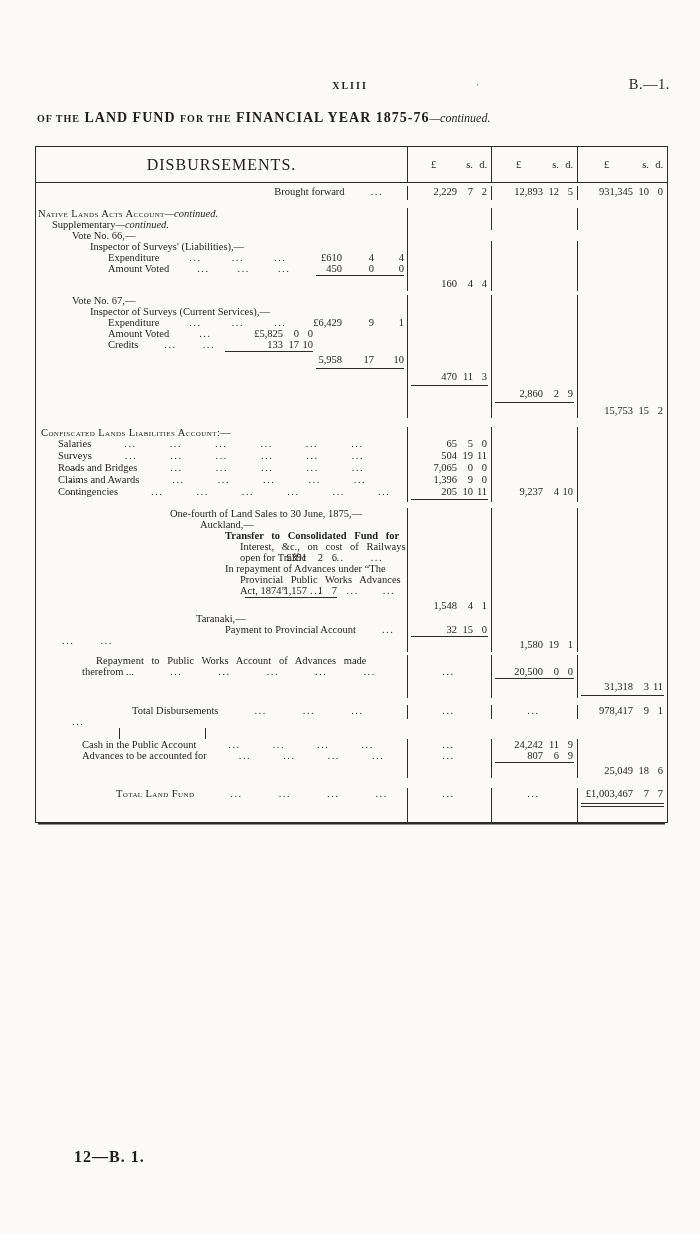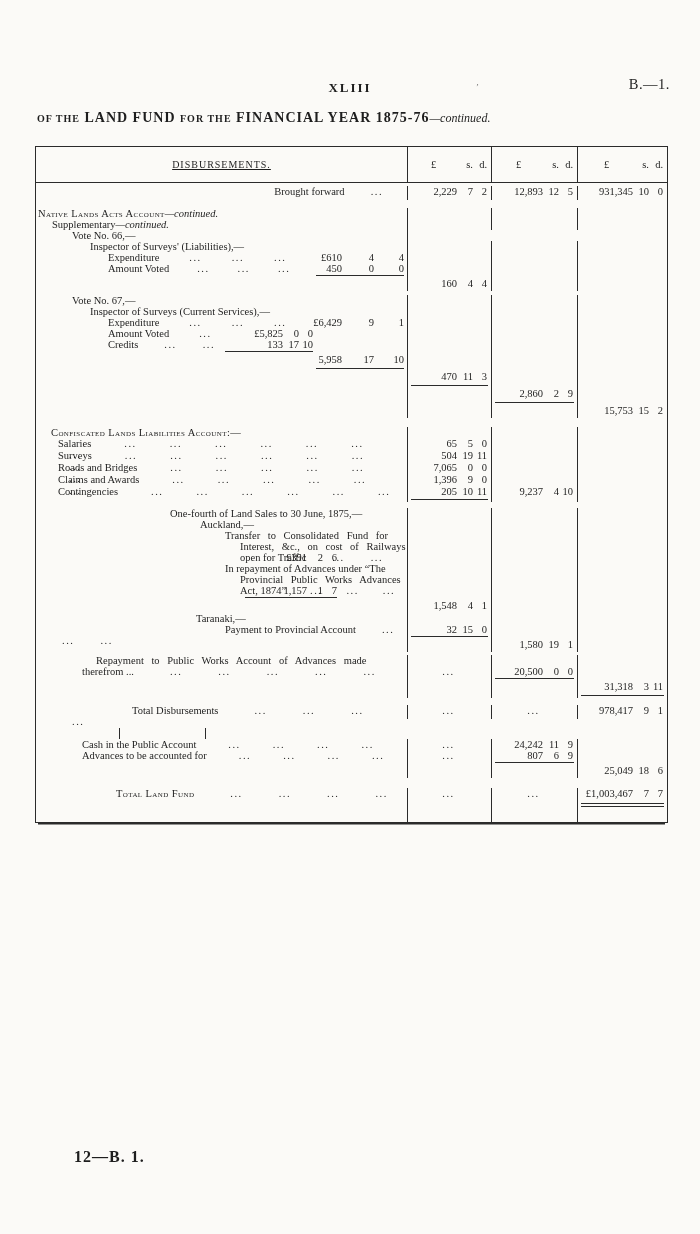--- a/index.html
+++ b/index.html
@@ -6,38 +6,38 @@
     --paper:#fbfaf7; --ink:#1e1e1e; --rule:#2b2b2b; --faint:#555;
   }
   html,body{margin:0;padding:0;}
   body{
     width:700px;height:1234px;position:relative;background:var(--paper);
     font-family:"Liberation Serif","DejaVu Serif",serif;color:var(--ink);
     -webkit-font-smoothing:antialiased;
   }
   .pagehead{position:absolute;top:80px;left:0;width:700px;height:20px;}
   .folio{position:absolute;left:0;width:700px;text-align:center;top:0;
-    font-size:13px;letter-spacing:2px;font-weight:bold;}
+    font-size:10px;letter-spacing:2px;font-weight:bold;}
   .docref{position:absolute;right:30px;top:-4px;font-size:14.5px;letter-spacing:0.5px;}
   .speck{position:absolute;left:476px;top:2px;font-size:9px;color:#777;}
   .title{position:absolute;left:37px;top:108px;width:640px;white-space:nowrap;}
   .title .big{font-size:14px;font-weight:bold;letter-spacing:1px;}
   .title .small{font-size:10px;font-weight:bold;letter-spacing:1px;}
   .title .it{font-size:12px;font-style:italic;font-weight:normal;}
 
   
   #ledger{
     position:absolute;left:35px;top:146px;width:631px;
     border:1.4px solid var(--rule);
     box-shadow:0 4.5px 0 -3px var(--rule); 
     background:var(--paper);
   }
   .hrow{display:flex;height:35px;border-bottom:1px solid var(--rule);}
   .hrow .dcell{display:flex;align-items:center;justify-content:center;
-    font-size:10px;letter-spacing:1px;text-decoration:underline;}
+    font-size:16px;letter-spacing:1px;}
   .hrow .mcell{display:flex;align-items:center;font-size:10.5px;}
   .hrow .ap,.hrow .as,.hrow .ad{font-style:normal;}
   .row{display:flex;align-items:flex-start;}
   .dcell{width:372px;border-right:1px solid var(--rule);position:relative;
     box-sizing:border-box;height:100%;}
   .mcell{box-sizing:border-box;height:100%;display:flex;align-items:flex-start;
     padding:0 4px 0 2px;position:relative;}
   .c1{width:84px;border-right:1px solid var(--rule);}
   .c2{width:86px;border-right:1px solid var(--rule);}
   .c3{width:89px;}
@@ -286,21 +286,21 @@
         <div class="dcell"></div>
         <div class="mcell c1"></div>
         <div class="mcell c2"></div>
         <div class="mcell c3">
           <span class="ap">15,753</span>
           <span class="as">15</span>
           <span class="ad">2</span>
         </div>
       </div>
       <div class="row" style="height: 11px; margin-top: 9px;">
-        <div class="dcell"><span class="lbl sc" style="margin-left: 15px; text-align: right;">Confiscated Lands Liabilities Account:—</span></div>
+        <div class="dcell"><span class="lbl sc" style="margin-left: 5px; text-align: right;">Confiscated Lands Liabilities Account:—</span></div>
         <div class="mcell c1"></div>
         <div class="mcell c2"></div>
         <div class="mcell c3"></div>
       </div>
       <div class="row" style="height: 12px;">
         <div class="dcell"><span class="lbl" style="margin-left: 22px;">Salaries</span><span class="dg" style="margin-left: 33px;">...</span><span class="dg" style="margin-left: 33px;">...</span><span class="dg" style="margin-left: 33px;">...</span><span class="dg" style="margin-left: 33px;">...</span><span class="dg" style="margin-left: 33px;">...</span><span class="dg" style="margin-left: 33px;">...</span><span class="dg" style="margin-left: 33px;">...</span></div>
         <div class="mcell c1">
           <span class="ap">65</span>
           <span class="as">5</span>
           <span class="ad">0</span>
@@ -365,21 +365,21 @@
         <div class="mcell c1"></div>
         <div class="mcell c2"></div>
         <div class="mcell c3"></div>
       </div>
       <div class="row" style="height: 11px;">
         <div class="dcell"><span class="lbl" style="margin-left: 164px;">Auckland,—</span></div>
         <div class="mcell c1"></div>
         <div class="mcell c2"></div>
         <div class="mcell c3"></div>
       </div>
-      <div class="row" style="height: 11px;">
+      <div class="row" style="height: 11px; font-weight: bold;">
         <div class="dcell"><span class="lbl sp" style="margin-left: 189px;">Transfer to Consolidated Fund for</span></div>
         <div class="mcell c1"></div>
         <div class="mcell c2"></div>
         <div class="mcell c3"></div>
       </div>
       <div class="row" style="height: 11px;">
         <div class="dcell"><span class="lbl sp" style="margin-left: 204px;">Interest, &amp;c., on cost of Railways</span></div>
         <div class="mcell c1"></div>
         <div class="mcell c2"></div>
         <div class="mcell c3"></div>

